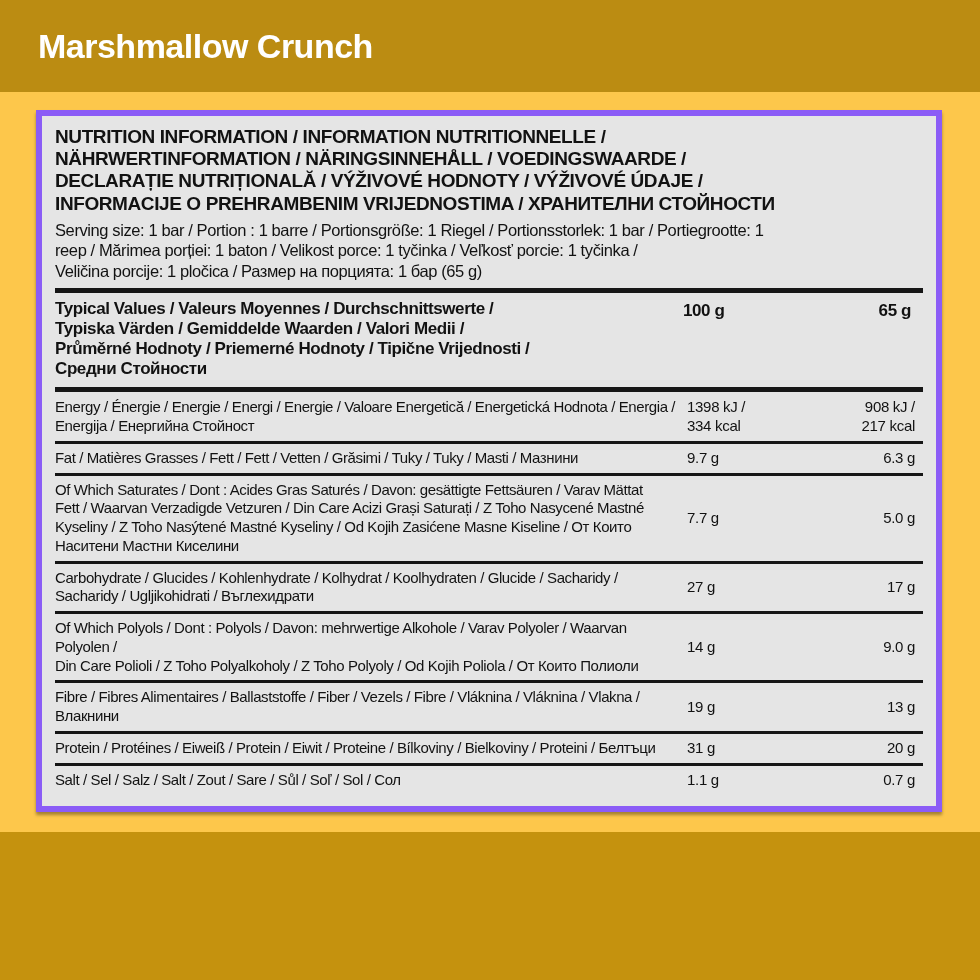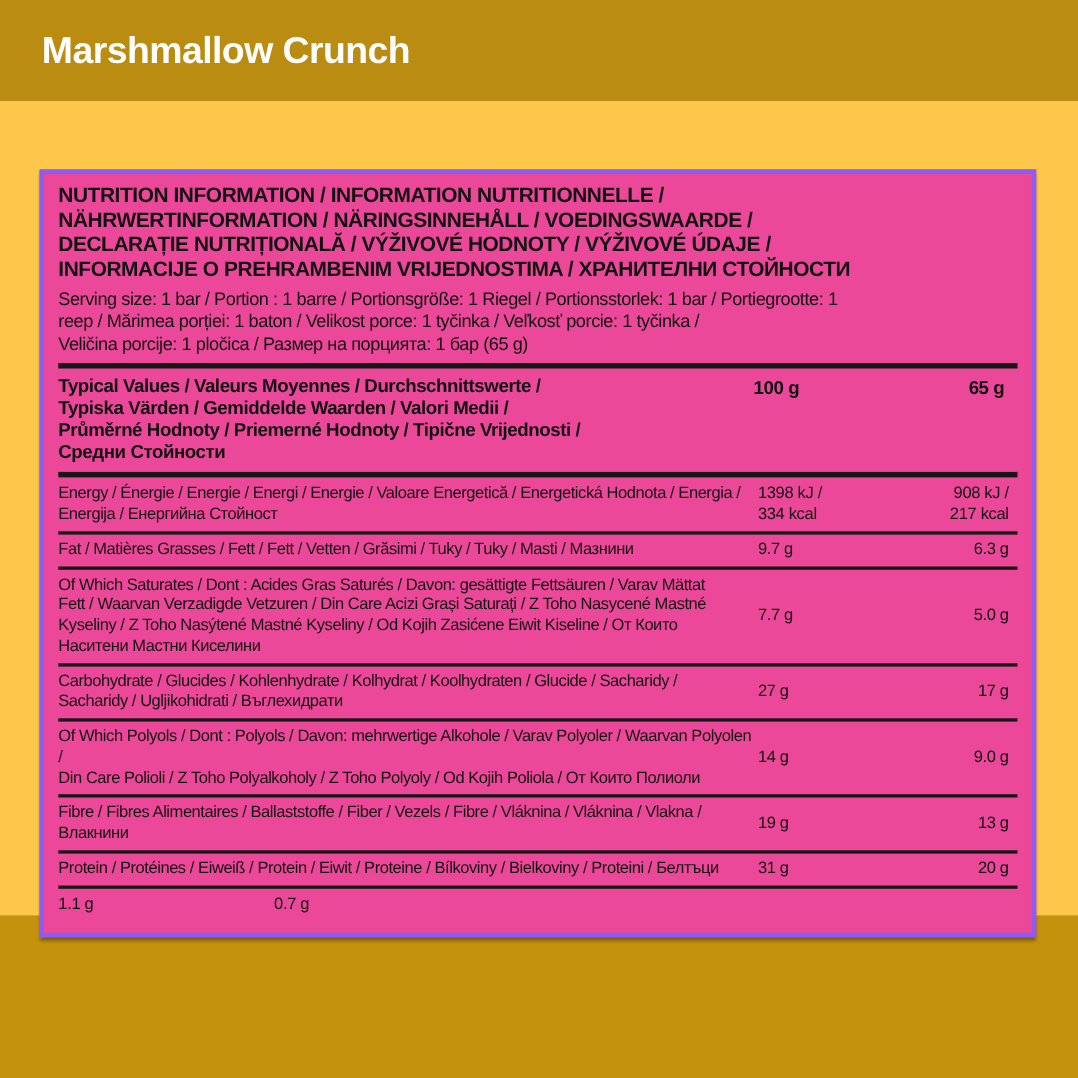--- a/index.html
+++ b/index.html
@@ -16,23 +16,23 @@
     display:flex;align-items:center;padding-left:38px;box-sizing:border-box;
   }
   .product-title{
     color:#FFFFFF;font-size:34px;font-weight:bold;letter-spacing:-0.5px;margin:0;
   }
 
   
   .label-area{flex:1 1 auto;background:#FDC74B;position:relative;}
   .panel{
     position:absolute;left:36px;top:18px;width:906px;box-sizing:border-box;
-    background:#ec4899;border:4px solid #8b5cf6;
+    background:#e5e5e5;border:6px solid #8b5cf6;
     box-shadow:0 3px 3px rgba(0,0,0,0.35);
-    padding:10px 13px 12px 13px;color:#121212;margin-top:44px;
+    padding:10px 13px 12px 13px;color:#121212;
   }
 
   .panel-title{
     font-size:19px;font-weight:bold;line-height:1.17;letter-spacing:-0.4px;
     white-space:pre-line;
   }
   .serving{
     font-size:16.5px;line-height:1.24;letter-spacing:-0.4px;margin-top:5px;
     white-space:pre-line;padding-bottom:6px;
   }
@@ -110,21 +110,21 @@
 
       <div class="row">
         <div class="row-label">Fat / Matières Grasses / Fett / Fett / Vetten / Grăsimi / Tuky / Tuky / Masti / Мазнини</div>
         <div class="c100">9.7 g</div>
         <div class="c65">6.3 g</div>
       </div>
 
       <div class="row">
         <div class="row-label">Of Which Saturates / Dont : Acides Gras Saturés / Davon: gesättigte Fettsäuren / Varav Mättat
 Fett / Waarvan Verzadigde Vetzuren / Din Care Acizi Grași Saturați / Z Toho Nasycené Mastné
-Kyseliny / Z Toho Nasýtené Mastné Kyseliny / Od Kojih Zasićene Eiwit Kiseline / От Които
+Kyseliny / Z Toho Nasýtené Mastné Kyseliny / Od Kojih Zasićene Masne Kiseline / От Които
 Наситени Мастни Киселини</div>
         <div class="c100">7.7 g</div>
         <div class="c65">5.0 g</div>
       </div>
 
       <div class="row">
         <div class="row-label">Carbohydrate / Glucides / Kohlenhydrate / Kolhydrat / Koolhydraten / Glucide / Sacharidy /
 Sacharidy / Ugljikohidrati / Въглехидрати</div>
         <div class="c100">27 g</div>
         <div class="c65">17 g</div>
@@ -145,20 +145,21 @@
         <div class="c65">13 g</div>
       </div>
 
       <div class="row">
         <div class="row-label">Protein / Protéines / Eiweiß / Protein / Eiwit / Proteine / Bílkoviny / Bielkoviny / Proteini / Белтъци</div>
         <div class="c100">31 g</div>
         <div class="c65">20 g</div>
       </div>
 
       <div class="row">
+        <div class="row-label">Salt / Sel / Salz / Salt / Zout / Sare / Sůl / Soľ / Sol / Сол</div>
         <div class="c100">1.1 g</div>
         <div class="c65">0.7 g</div>
       </div>
 
     </section>
   </div>
 
   <footer class="bottom-band"></footer>
 
 </div>

